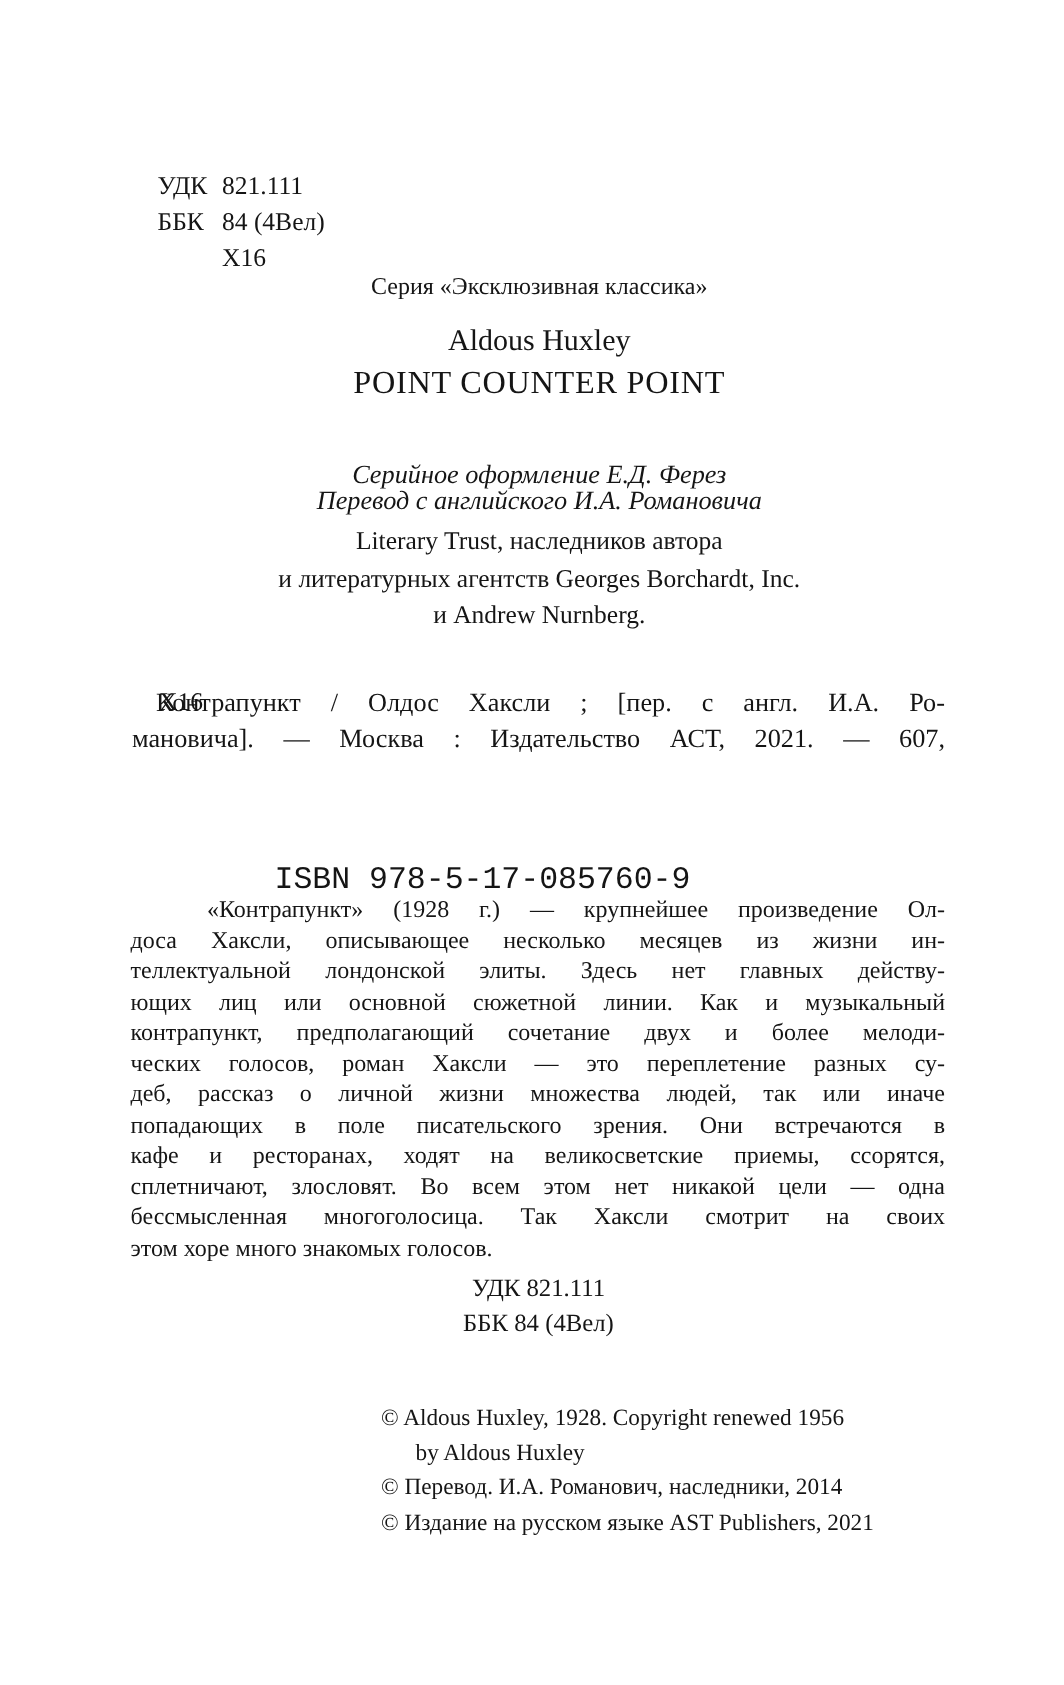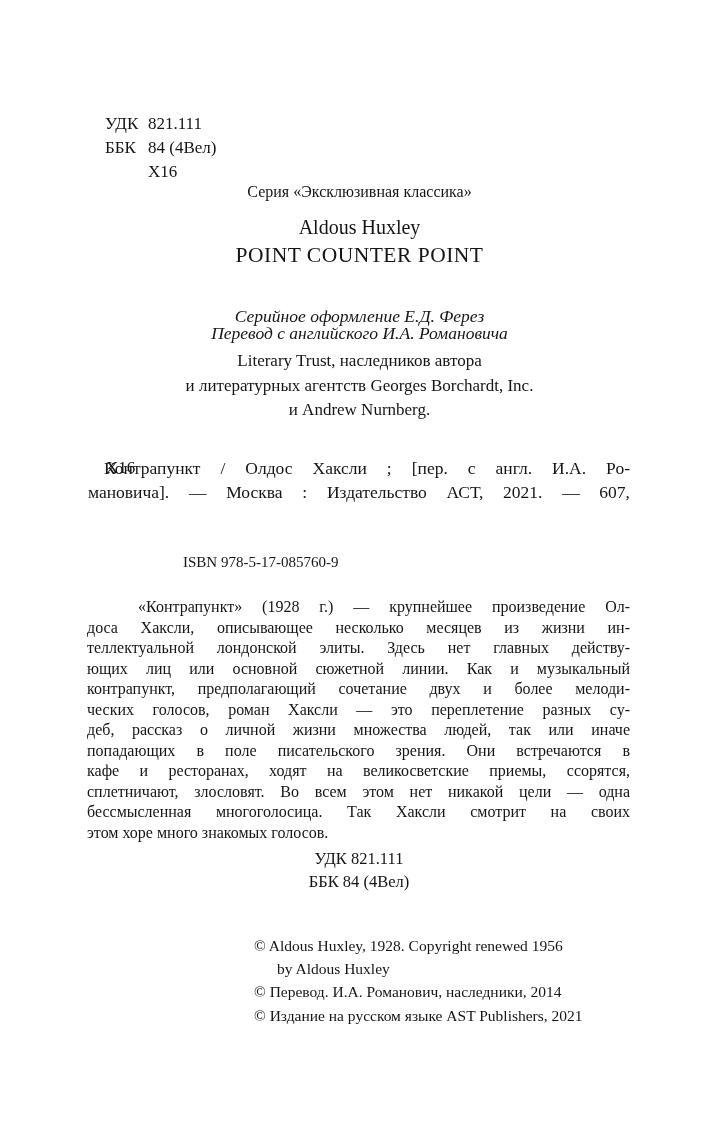--- a/index.html
+++ b/index.html
@@ -30,21 +30,21 @@
   .permission { top: 349px; font-size: 17px; line-height: 24.7px; }
 
   
   .bib { left: 88px; top: 456px; width: 542px; font-size: 17.5px; line-height: 24.2px; }
   .bib-heading { margin-left: 70px; font-weight: bold; }
   .bib-row { position: relative; }
   .bib-sign { position: absolute; left: 18px; top: 0; font-size: 17px; }
   .bib-lines { }
   .jst { text-align: justify; text-align-last: justify; -moz-text-align-last: justify; }
   .bib-first { text-indent: 16px; }
-  .isbn { left: 183px; top: 554px; font-size: 15px; }
+  .isbn { left: 183px; top: 576px; font-size: 21px; font-family: Liberation Mono, monospace; }
 
   
   .annotation { left: 87px; top: 597px; width: 543px; font-size: 16px; line-height: 20.55px; }
   .ann-first { text-indent: 51px; }
 
   
   .catalog-bottom { left: 88px; top: 847px; width: 542px; text-align: center; font-size: 16.5px; line-height: 23px; }
 
   
   .copyright { left: 254px; top: 934px; font-size: 15.5px; line-height: 23.2px; }

